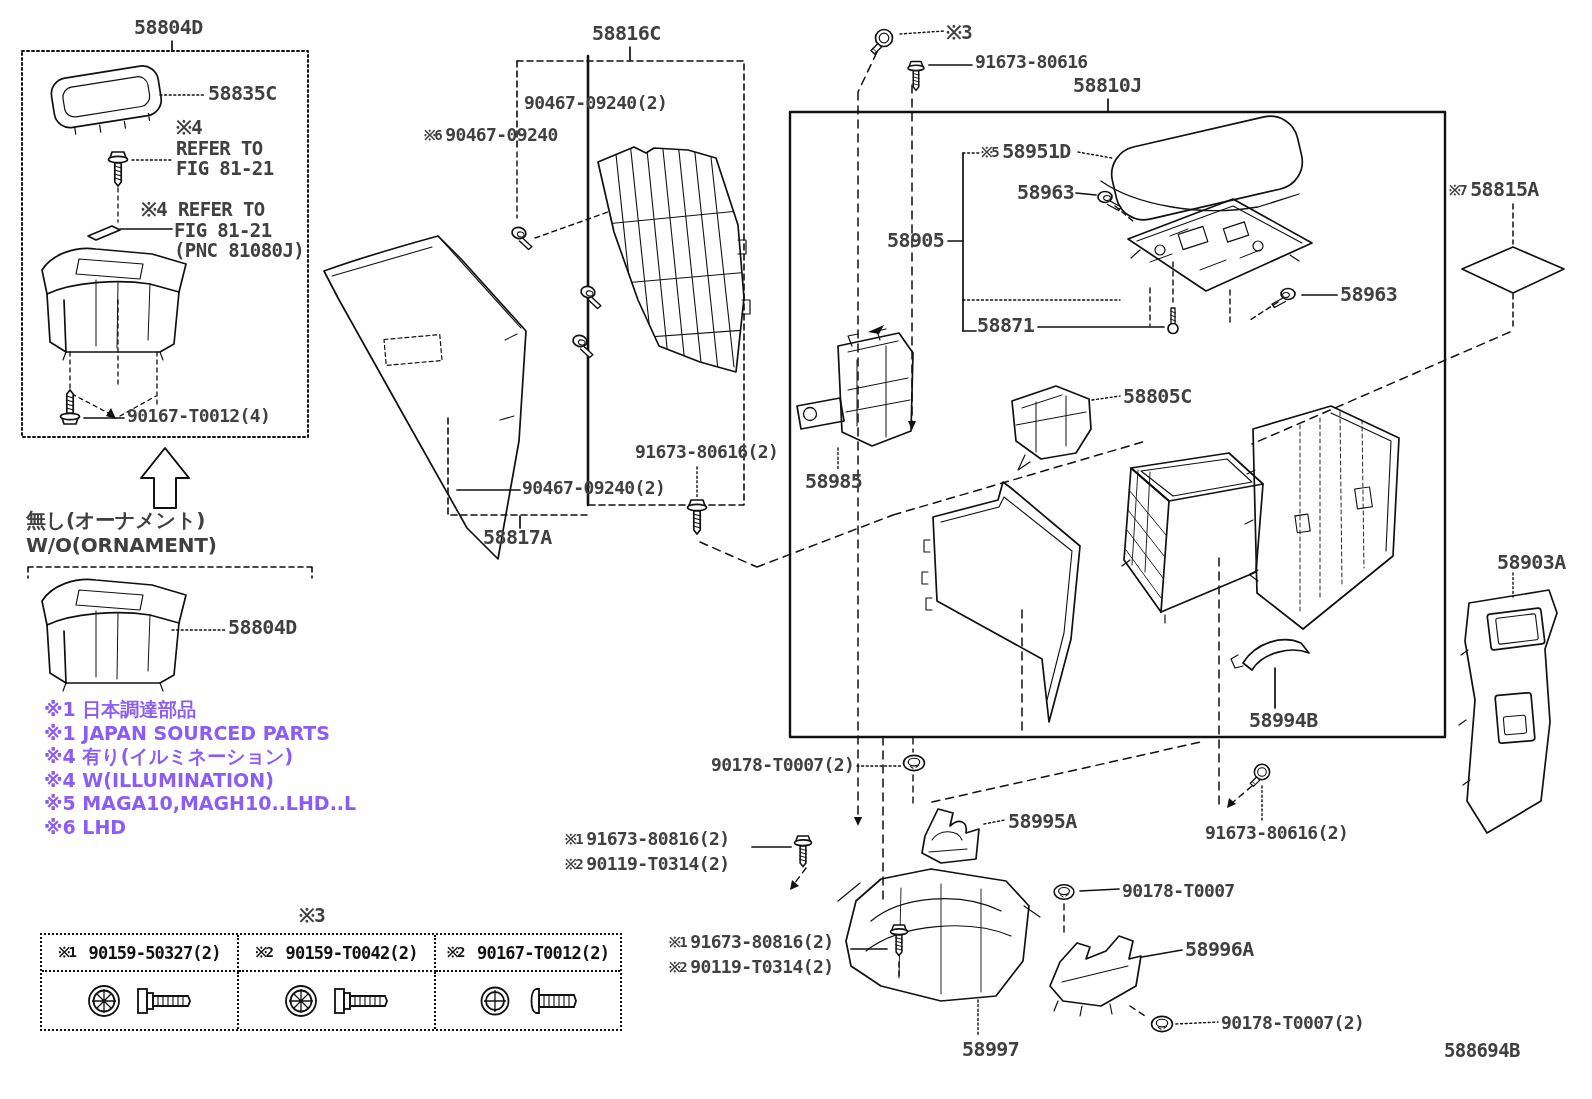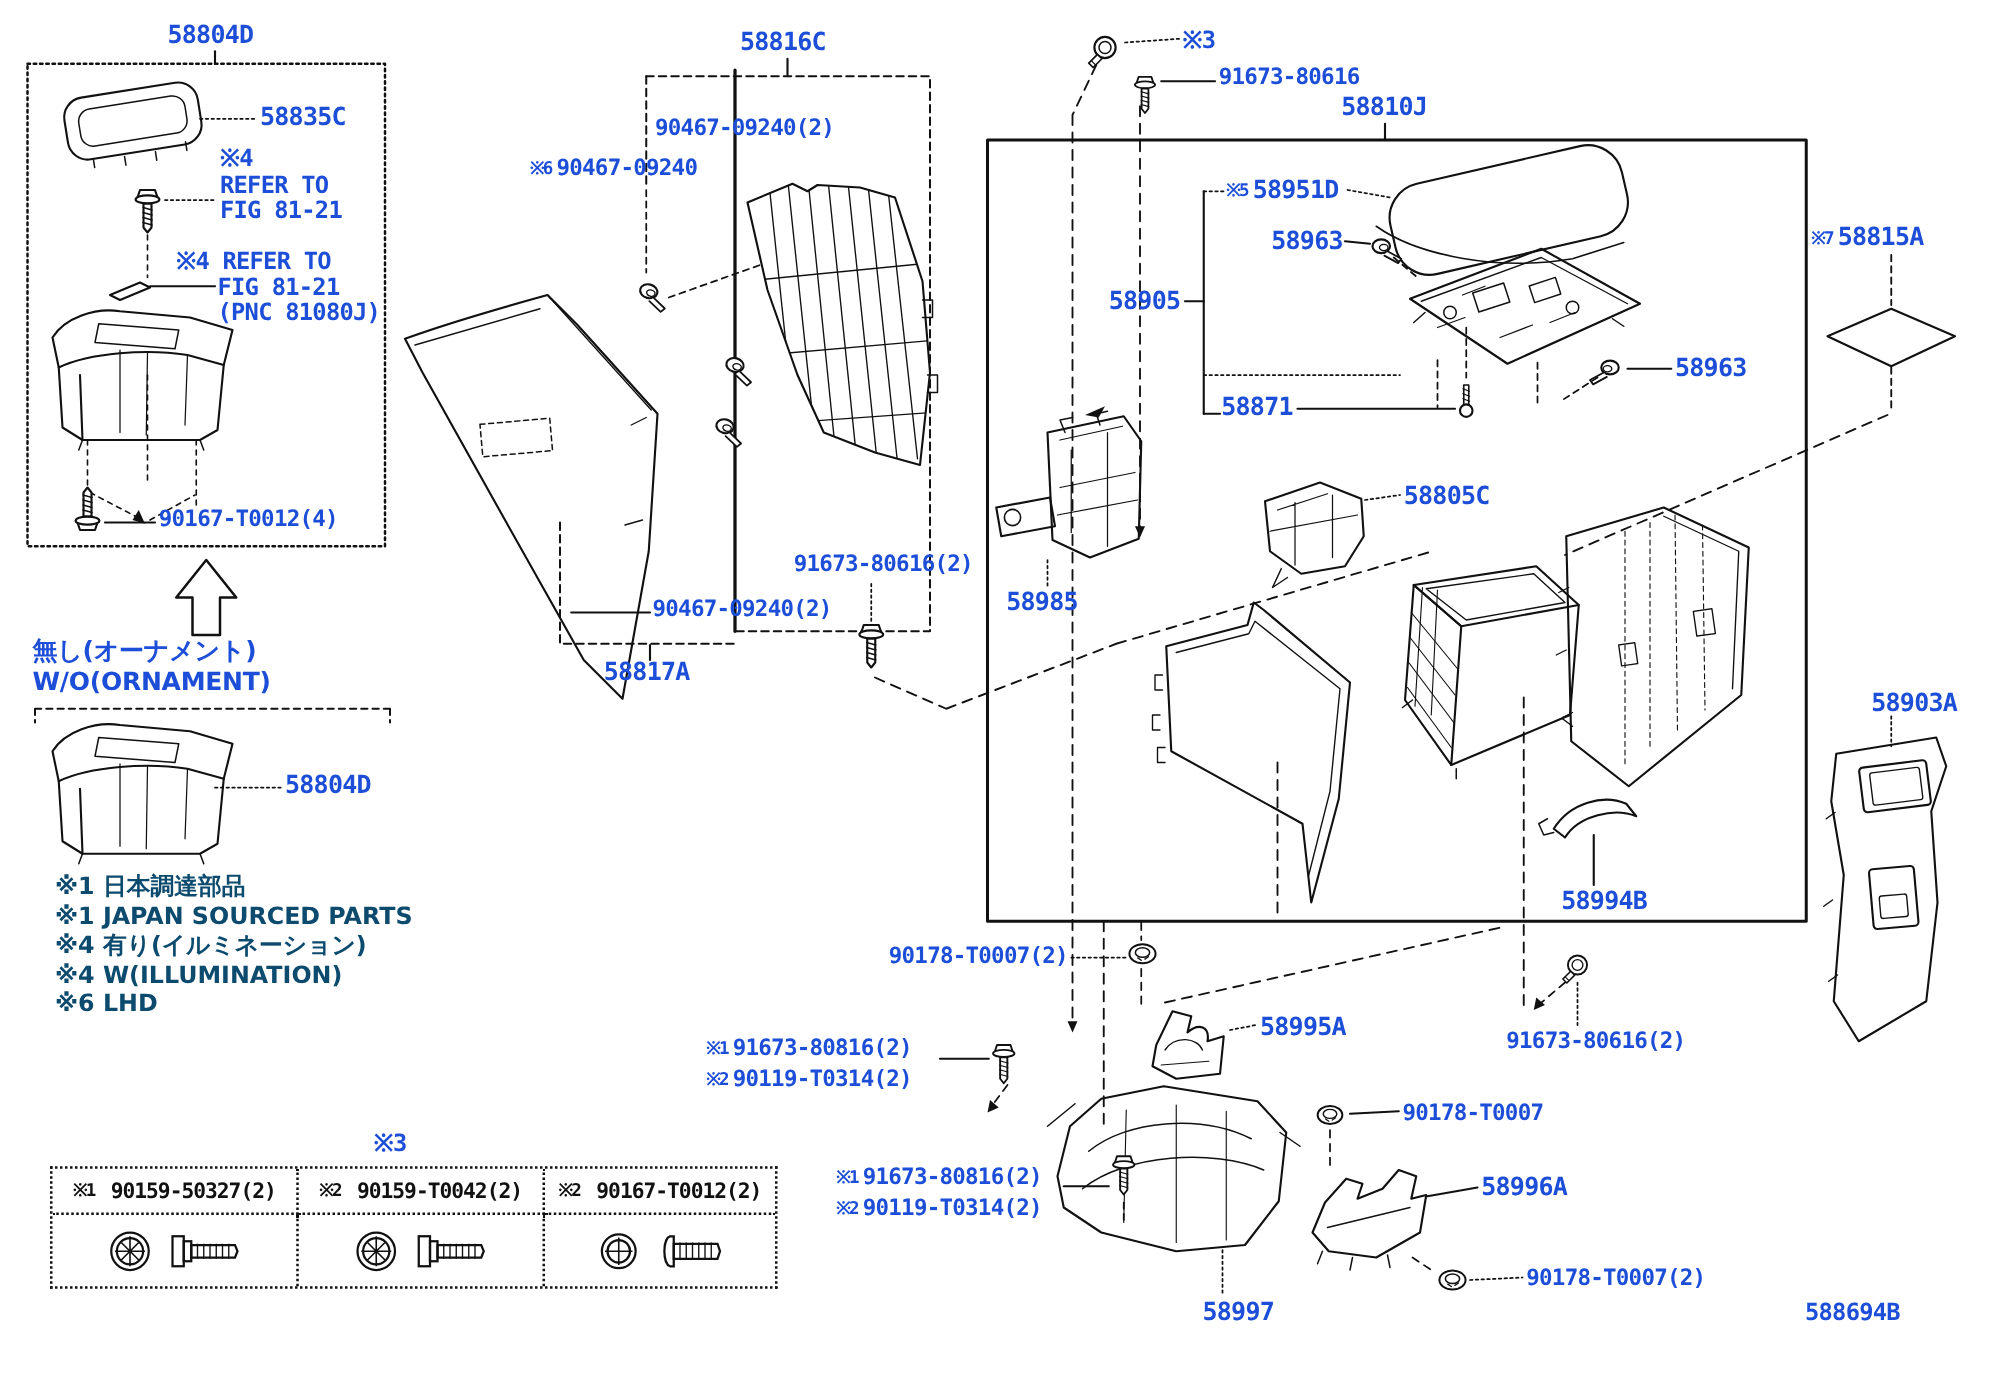--- a/index.html
+++ b/index.html
@@ -1,28 +1,28 @@
 <!DOCTYPE html>
 <html><head>
 <meta charset="utf-8">
 <style>
   html,body{margin:0;padding:0;background:#fff}
   #stage{position:relative;width:1592px;height:1099px;background:#ffffff;overflow:hidden;color:#111}
   svg.layer{position:absolute;left:0;top:0}
-  .lbl{position:absolute;white-space:nowrap;color:#1d4ed8;
+  .lbl{position:absolute;white-space:nowrap;color:#404040;
        font-family:"DejaVu Sans Mono","Liberation Mono",monospace;
        font-weight:700;font-size:18px;letter-spacing:-0.6px;line-height:1.08}
   .lg{font-size:20px}
   .mk{font-size:14px;letter-spacing:-1.5px;margin-right:4px;position:relative;top:-1px}
   .jp{font-family:"DejaVu Sans","Liberation Sans",sans-serif;font-weight:700;font-size:20px;letter-spacing:-0.2px}
   .block .ln{display:block}
   .ind{margin-left:33px}
   .notes{position:absolute;left:44px;top:698px}
   .note-line{font-family:"DejaVu Sans","Liberation Sans",sans-serif;font-weight:700;
-             font-size:19px;line-height:23.6px;white-space:nowrap;color:#0c4a6e}
+             font-size:19px;line-height:23.6px;white-space:nowrap;color:#8b5cf6}
   .ftable{position:absolute;left:40px;top:933px;display:grid;
           grid-template-columns:197px 197px 184px;grid-template-rows:37px 57px;
           border:2px dotted #111;background:#fff}
   .ft-cell{border-right:2px dotted #111;border-bottom:2px dotted #111;
            display:flex;align-items:center;justify-content:center;gap:9px;
            font-family:"DejaVu Sans Mono","Liberation Mono",monospace;font-weight:700;
            font-size:17px;letter-spacing:-0.8px;color:#111}
   .ft-cell:nth-child(3n){border-right:none}
   .ft-cell:nth-child(n+4){border-bottom:none}
 </style>
@@ -274,20 +274,21 @@
 
 <div class="lbl jp" style="left:26px;top:510px">無し(オーナメント)</div>
 <div class="lbl jp" style="left:26px;top:535px">W/O(ORNAMENT)</div>
 <div class="lbl lg" style="left:228px;top:617px">58804D</div>
 
 <div class="notes">
   <div class="note-line">※1 日本調達部品</div>
   <div class="note-line">※1 JAPAN SOURCED PARTS</div>
   <div class="note-line">※4 有り(イルミネーション)</div>
   <div class="note-line">※4 W(ILLUMINATION)</div>
+  <div class="note-line">※5 MAGA10,MAGH10..LHD..L</div>
   <div class="note-line">※6 LHD</div>
 </div>
 
 <div class="lbl" style="left:299px;top:905px;font-size:19px">※3</div>
 
 <div class="ftable">
   <div class="ft-cell">
     <span class="mk">※1</span>
     <span>90159-50327(2)</span>
   </div>

